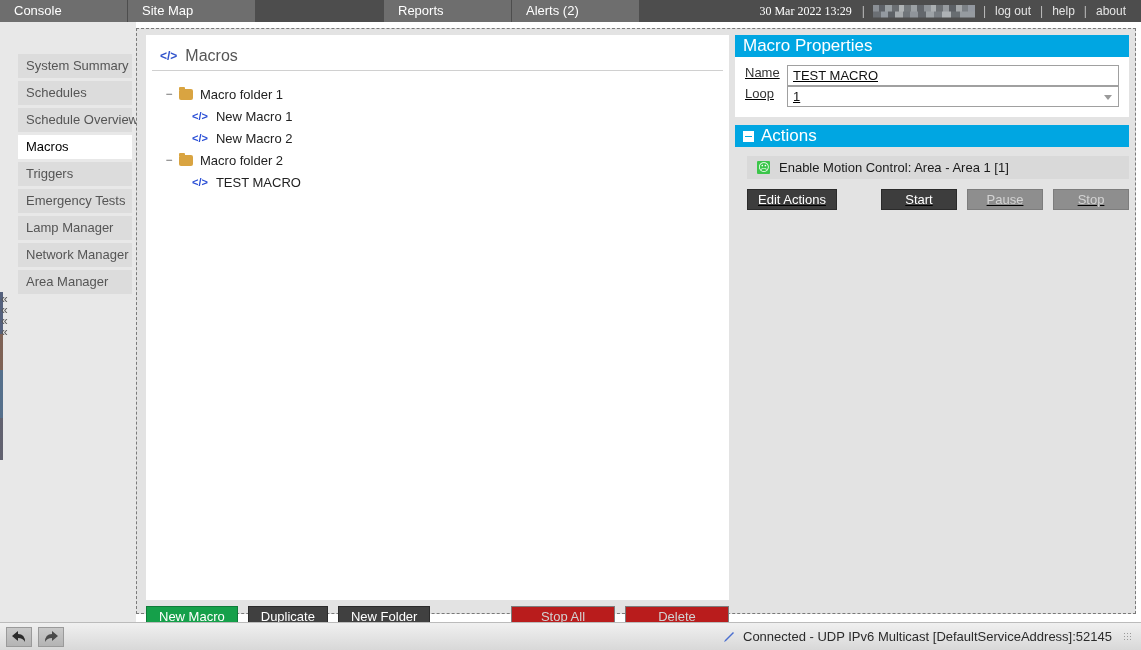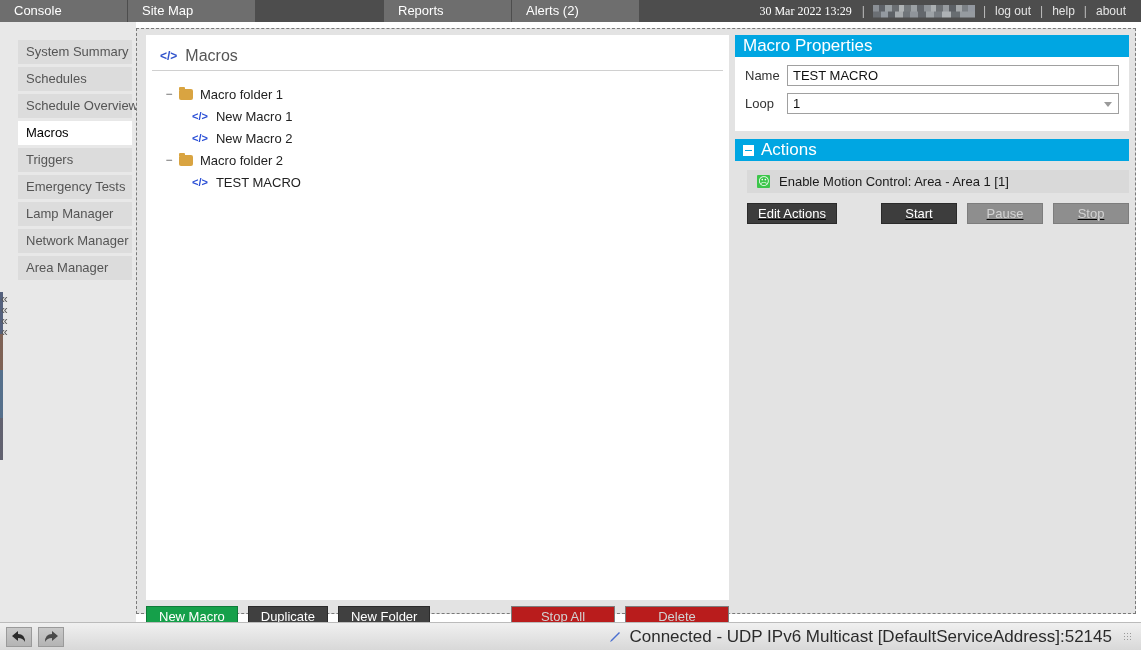--- a/index.html
+++ b/index.html
@@ -81,21 +81,21 @@
   }
   .chev {
     font-size: 12px; color: #555; line-height: 11px;
     cursor: pointer; user-select: none;
   }
 
   
   .sidebar {
     position: absolute; left: 14px; top: 22px; width: 122px; height: 600px;
     background: #e8e8e8;
-    padding-top: 18px;
+    padding-top: 32px;
   }
   .side-item {
     height: 24px; line-height: 24px;
     margin: 0 4px 3px 4px;
     padding-left: 8px;
     font-size: 13px;
     color: #555555;
     background: #dcdcdc;
     cursor: pointer;
     white-space: nowrap;
@@ -201,21 +201,21 @@
   }
   .collapse-box:after {
     content: ""; position: absolute; left: 2px; top: 5px;
     width: 7px; height: 1.5px; background: #00a6e2;
   }
   .props-body {
     background: #ffffff;
     padding: 8px 10px 10px 10px;
   }
   .field-row {
-    display: flex; align-items: center; margin-bottom: 7px;
+    display: flex; align-items: flex-start;  text-decoration: underline;
   }
   .field-label {
     width: 42px; font-size: 13px; color: #333333; flex: none;
   }
   .field-input {
     flex: 1 1 auto; height: 21px;
     border: 1px solid #a0a0a0; background: #ffffff;
     font-size: 13px; color: #111111;
     padding: 0 5px; line-height: 19px;
     font-family: "Liberation Sans", sans-serif;
@@ -279,21 +279,21 @@
     margin-left: 6px;
     background: linear-gradient(180deg,#c9c9c9 0%, #b4b4b4 100%);
     border: 1px solid #9a9a9a;
     display: flex; align-items: center; justify-content: center;
     cursor: pointer;
   }
   .nav-btn svg { display: block; }
   .status-right {
     margin-left: auto; margin-right: 8px;
     display: flex; align-items: center; gap: 7px;
-    font-size: 17px; color: #2b2b2b;
+    font-size: 13px; color: #2b2b2b;
   }
   .conn-ico { flex: none; }
   .grip {
     width: 10px; height: 10px; margin-left: 4px;
     background-image:
       radial-gradient(#999 40%, transparent 41%);
     background-size: 3px 3px;
   }
 </style>
 </head>

